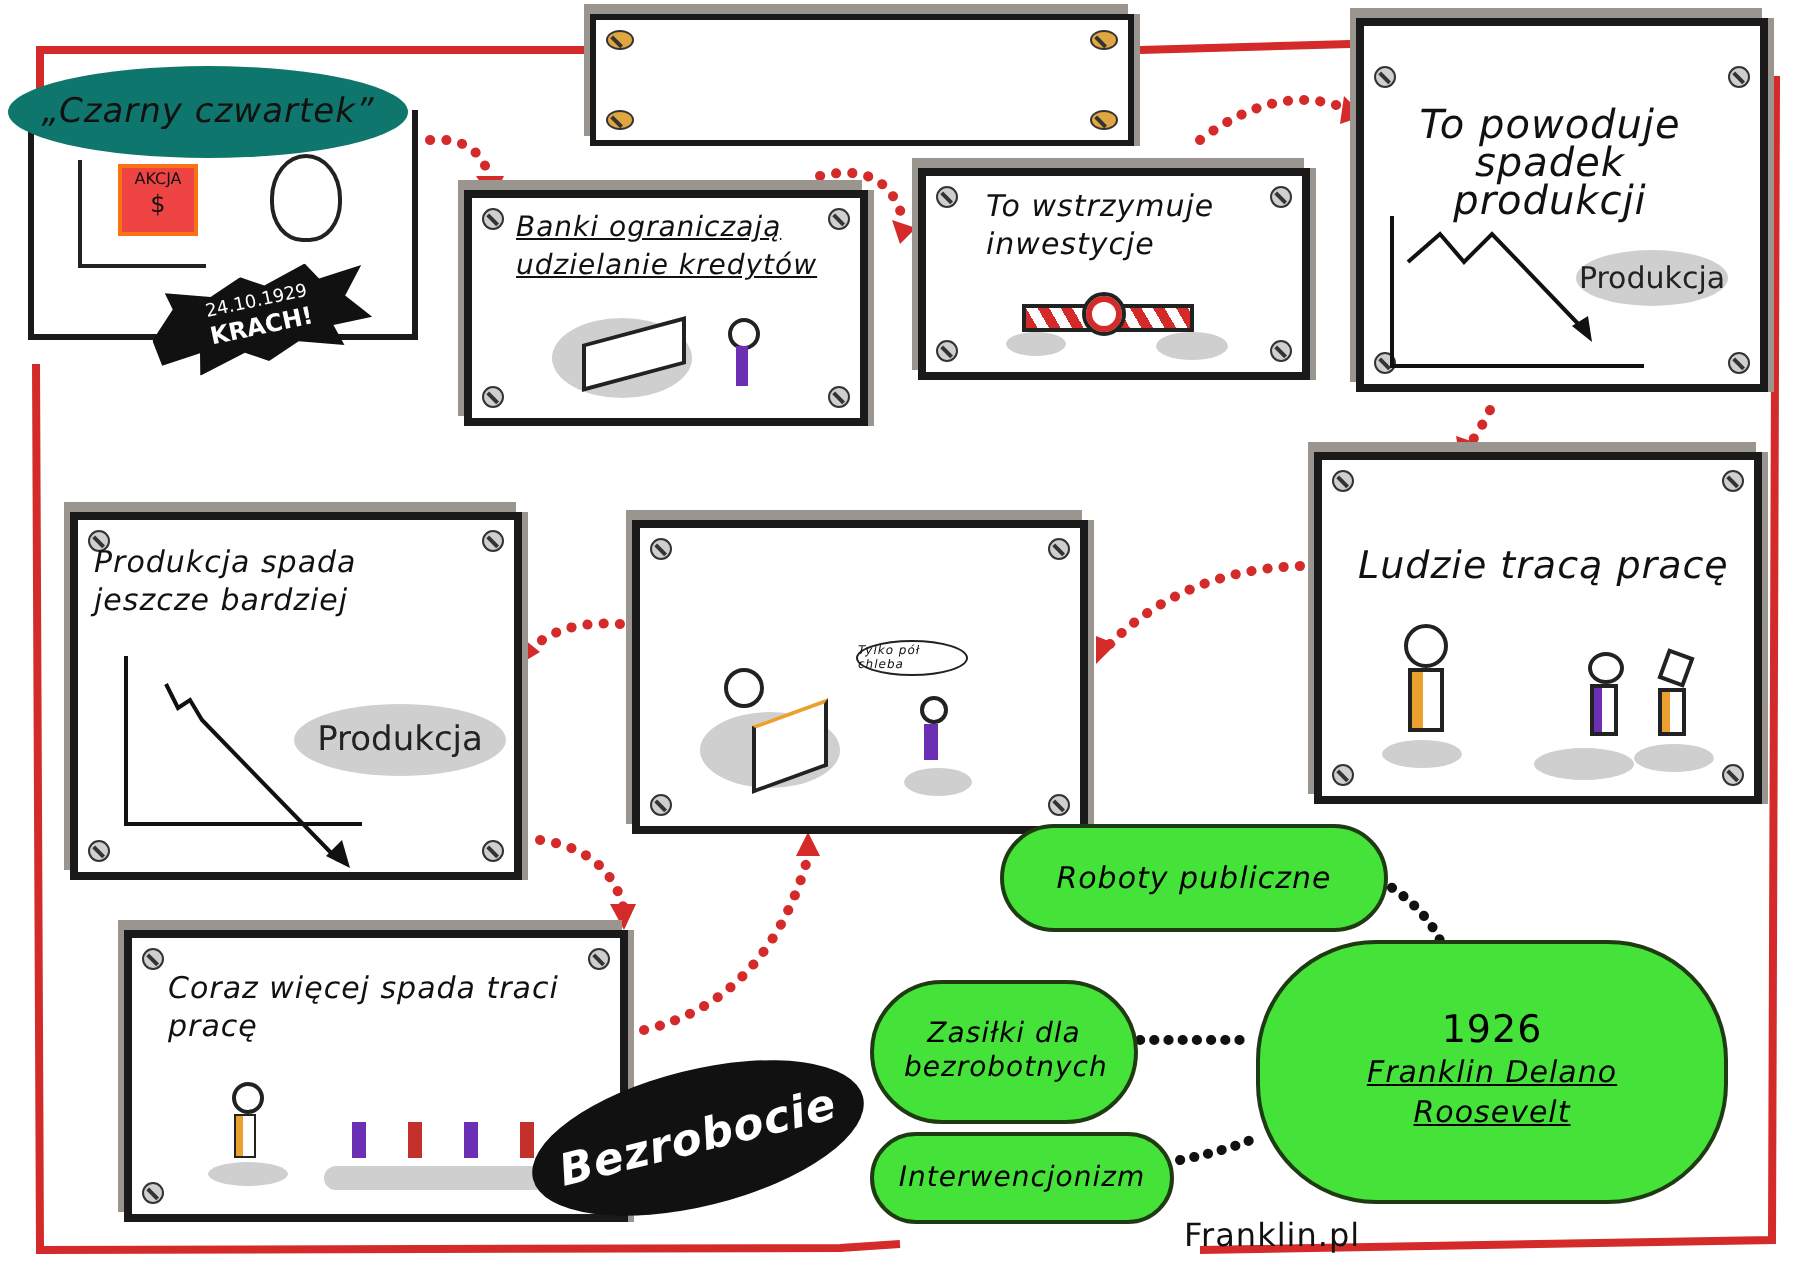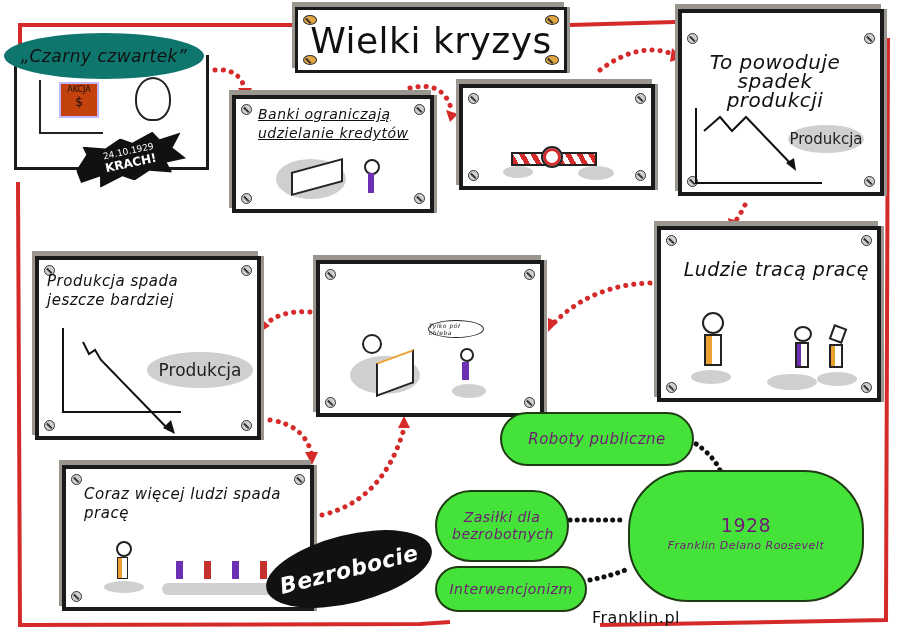--- a/index.html
+++ b/index.html
@@ -14,21 +14,21 @@
            background: #333; transform: rotate(45deg); }
   .screw.gold { background: #e0a640; width: 14px; height: 10px; }
   .tl { left: 5px; top: 5px; } .tr { right: 5px; top: 5px; }
   .bl { left: 5px; bottom: 5px; } .br { right: 5px; bottom: 5px; }
   .hand { font-family: "DejaVu Sans", sans-serif; font-style: italic; letter-spacing: 0.5px; }
   .ftitle { position: absolute; font-size: 15px; line-height: 19px; color: #111; }
   .pill { position: absolute; background: #cfcfcf; border-radius: 50%; display: flex;
           align-items: center; justify-content: center; font-size: 15px; color: #222; }
   .cloud { position: absolute; background: #45e23a; border: 2px solid #1e3b12; border-radius: 40px;
            display: flex; flex-direction: column; align-items: center; justify-content: center;
-           text-align: center; color: #701a75; font-size: 14px; line-height: 17px; }
+           text-align: center; color: #000000; font-size: 14px; line-height: 17px; }
   svg { position: absolute; left: 0; top: 0; overflow: visible; }
 </style>
 </head>
 <body>
 
 <svg width="900" height="636">
 
   <path d="M20 50 L20 25 L293 25" stroke="#d42a2a" stroke-width="4" fill="none"></path>
   <path d="M570 25 L675 22" stroke="#d42a2a" stroke-width="4" fill="none"></path>
   <path d="M880 40 L888 40 L886 620 L600 625" stroke="#d42a2a" stroke-width="4" fill="none"></path>
@@ -60,26 +60,25 @@
     <path d="M570 520 L625 520"></path>
     <path d="M590 580 Q615 575 630 568"></path>
   </g>
 </svg>
 
 <div class="frame" style="left:295px; top:7px; width:272px; height:66px; border-width:3px;">
   <span class="screw gold tl"></span>
   <span class="screw gold tr"></span>
   <span class="screw gold bl"></span>
   <span class="screw gold br"></span>
-  <div class="hand" style="position:absolute; left:0; right:0; top:10px; text-align:center; font-size:36px; font-style:normal;">Wielki kryzys</div>
 </div>
 
 <div class="abs" style="left:14px; top:55px; width:195px; height:115px; border:3px solid #1a1a1a; border-top:none; box-sizing:border-box;">
   <div class="abs" style="left:22px; top:25px; width:62px; height:52px; border-left:2px solid #222; border-bottom:2px solid #222;"></div>
-  <div class="abs" style="left:42px; top:27px; width:36px; height:32px; border:2px solid #c4b5fd; background:#c2410c; text-align:center; font-size:8px; line-height:12px;">
+  <div class="abs" style="left:42px; top:27px; width:36px; height:32px; border:2px solid #f97316; background:#ef4444; text-align:center; font-size:8px; line-height:12px;">
     <div>AKCJA</div>
     <div style="font-size:12px;">$</div>
   </div>
   <div class="abs" style="left:118px; top:22px; width:32px; height:40px; border:2px solid #222; border-radius:50% 50% 45% 45%; background:#fff;"></div>
 </div>
 <div class="abs hand" style="left:4px; top:33px; width:200px; height:46px; background:#0f766e; border-radius:50%; display:flex; align-items:center; justify-content:center; font-size:17px;">
   <span>„Czarny czwartek”</span>
 </div>
 <div class="abs" style="left:75px; top:137px; width:110px; height:44px; background:#111; color:#fff; transform:rotate(-12deg);
             clip-path:polygon(0 50%,12% 20%,10% 0,30% 15%,45% 0,55% 15%,75% 0,80% 20%,100% 15%,90% 45%,100% 75%,82% 75%,85% 100%,65% 85%,50% 100%,40% 85%,18% 100%,20% 75%,2% 80%);
@@ -98,20 +97,21 @@
   <div class="abs" style="left:55px; top:66px; width:48px; height:20px; border:2px solid #222; background:#fff; transform:skewY(-15deg);"></div>
   <div class="abs" style="left:128px; top:60px; width:12px; height:12px; border:2px solid #222; border-radius:50%;"></div>
   <div class="abs" style="left:132px; top:74px; width:6px; height:20px; background:#6b2fb3;"></div>
 </div>
 
 <div class="frame" style="left:459px; top:84px; width:196px; height:106px;">
   <span class="screw tl"></span>
   <span class="screw tr"></span>
   <span class="screw bl"></span>
   <span class="screw br"></span>
+  <div class="ftitle hand" style="left:30px; top:6px; width:120px; font-size:15px;">To wstrzymuje inwestycje</div>
   <div class="pill" style="left:40px; top:78px; width:30px; height:12px;"></div>
   <div class="pill" style="left:115px; top:78px; width:36px; height:14px;"></div>
   <div class="abs" style="left:48px; top:64px; width:82px; height:10px; border:2px solid #222; background:repeating-linear-gradient(60deg,#d42a2a 0 5px,#fff 5px 10px);"></div>
   <div class="abs" style="left:78px; top:58px; width:18px; height:18px; border-radius:50%; border:2px solid #222; background:#fff; box-shadow:inset 0 0 0 3px #d42a2a;"></div>
 </div>
 
 <div class="frame" style="left:678px; top:9px; width:206px; height:187px;">
   <span class="screw tl" style="top:20px;"></span>
   <span class="screw tr" style="top:20px;"></span>
   <span class="screw bl"></span>
@@ -125,21 +125,21 @@
   <div class="pill" style="left:106px; top:112px; width:76px; height:28px;">
     <span>Produkcja</span>
   </div>
 </div>
 
 <div class="frame" style="left:657px; top:226px; width:224px; height:176px;">
   <span class="screw tl"></span>
   <span class="screw tr"></span>
   <span class="screw bl"></span>
   <span class="screw br"></span>
-  <div class="ftitle hand" style="left:18px; top:30px; width:190px; font-size:19px;text-align:right;">Ludzie tracą pracę</div>
+  <div class="ftitle hand" style="left:18px; top:44px; width:190px; font-size:19px;">Ludzie tracą pracę</div>
   <div class="pill" style="left:30px; top:140px; width:40px; height:14px;"></div>
   <div class="pill" style="left:106px; top:144px; width:50px; height:16px;"></div>
   <div class="pill" style="left:156px; top:142px; width:40px; height:14px;"></div>
   <div class="abs" style="left:41px; top:82px; width:18px; height:18px; border:2px solid #222; border-radius:50%;"></div>
   <div class="abs" style="left:43px; top:104px; width:14px; height:28px; border:2px solid #222; background:linear-gradient(90deg,#eba12f 40%,#fff 40%);"></div>
   <div class="abs" style="left:133px; top:96px; width:14px; height:12px; border:2px solid #222; border-radius:50%;"></div>
   <div class="abs" style="left:134px; top:112px; width:10px; height:22px; border:2px solid #222; background:linear-gradient(90deg,#6b2fb3 40%,#fff 40%);"></div>
   <div class="abs" style="left:170px; top:96px; width:10px; height:12px; border:2px solid #222; transform:rotate(20deg);"></div>
   <div class="abs" style="left:168px; top:114px; width:10px; height:20px; border:2px solid #222; background:linear-gradient(90deg,#eba12f 40%,#fff 40%);"></div>
 </div>
@@ -174,21 +174,21 @@
   <div class="pill" style="left:108px; top:92px; width:106px; height:36px; font-size:17px;">
     <span>Produkcja</span>
   </div>
 </div>
 
 <div class="frame" style="left:62px; top:465px; width:252px; height:146px;">
   <span class="screw tl"></span>
   <span class="screw tr"></span>
   <span class="screw bl"></span>
   <span class="screw br"></span>
-  <div class="ftitle hand" style="left:18px; top:16px; width:200px; font-size:15px;">Coraz więcej ludzi spada pracę</div>
+  <div class="ftitle hand" style="left:18px; top:16px; width:200px; font-size:15px;">Coraz więcej spada traci pracę</div>
   <div class="pill" style="left:38px; top:112px; width:40px; height:12px;"></div>
   <div class="pill" style="left:96px; top:114px; width:130px; height:12px; border-radius:10px;"></div>
   <div class="abs" style="left:50px; top:72px; width:12px; height:12px; border:2px solid #222; border-radius:50%;"></div>
   <div class="abs" style="left:51px; top:88px; width:9px; height:20px; border:1.5px solid #222; background:linear-gradient(90deg,#eba12f 40%,#fff 40%);"></div>
   <div class="abs" style="left:110px; top:92px; width:7px; height:18px; background:#6b2fb3;"></div>
   <div class="abs" style="left:138px; top:92px; width:7px; height:18px; background:#c4302b;"></div>
   <div class="abs" style="left:166px; top:92px; width:7px; height:18px; background:#6b2fb3;"></div>
   <div class="abs" style="left:194px; top:92px; width:7px; height:18px; background:#c4302b;"></div>
 </div>
 
@@ -199,17 +199,17 @@
 <div class="cloud hand" style="left:500px; top:412px; width:190px; height:50px;">
   <span style="font-size:15px;">Roboty publiczne</span>
 </div>
 <div class="cloud hand" style="left:435px; top:490px; width:130px; height:68px;">
   <span style="width:100px;">Zasiłki dla bezrobotnych</span>
 </div>
 <div class="cloud hand" style="left:435px; top:566px; width:148px; height:42px;align-items:center;">
   <span>Interwencjonizm</span>
 </div>
 <div class="cloud hand" style="left:628px; top:470px; width:232px; height:128px; border-radius:60px;">
-  <div style="font-size:19px; font-style:normal; margin-bottom:2px;">1928</div>
-  <div style="font-size:11px; width:160px; line-height:20px;">Franklin Delano Roosevelt</div>
+  <div style="font-size:19px; font-style:normal; margin-bottom:2px;">1926</div>
+  <div style="font-size:15px; width:160px; line-height:20px;text-decoration:underline;">Franklin Delano Roosevelt</div>
 </div>
 
 <div class="abs hand" style="left:592px; top:608px; font-size:16px; font-style:normal;">Franklin.pl</div>
 
 </body></html>

